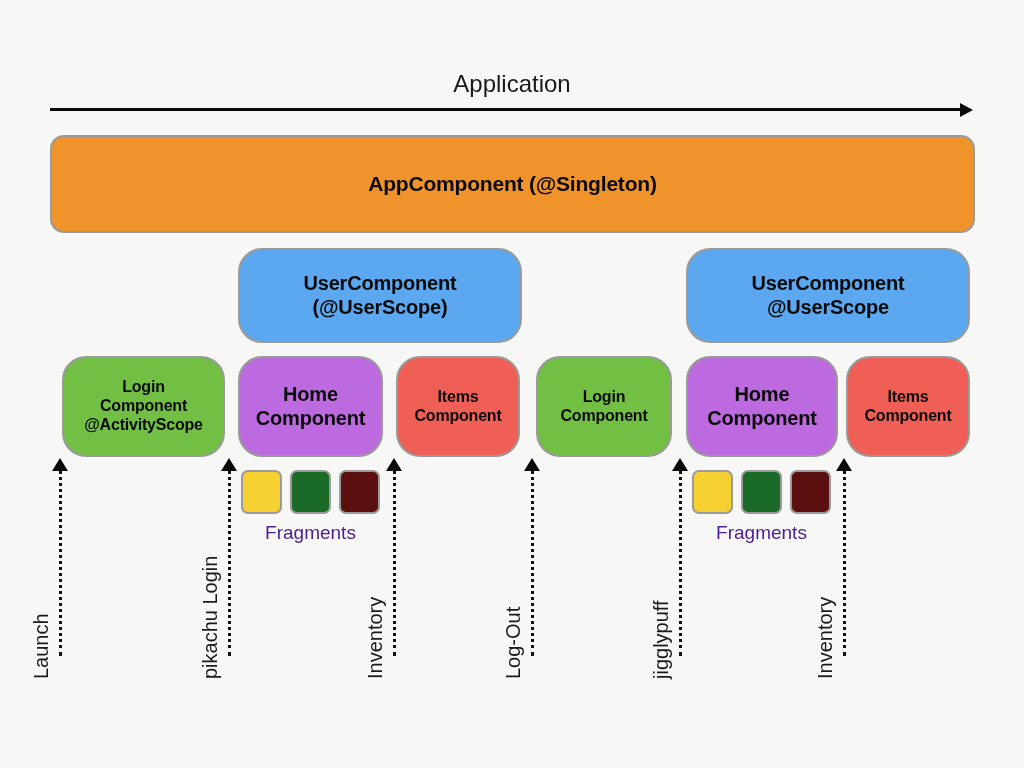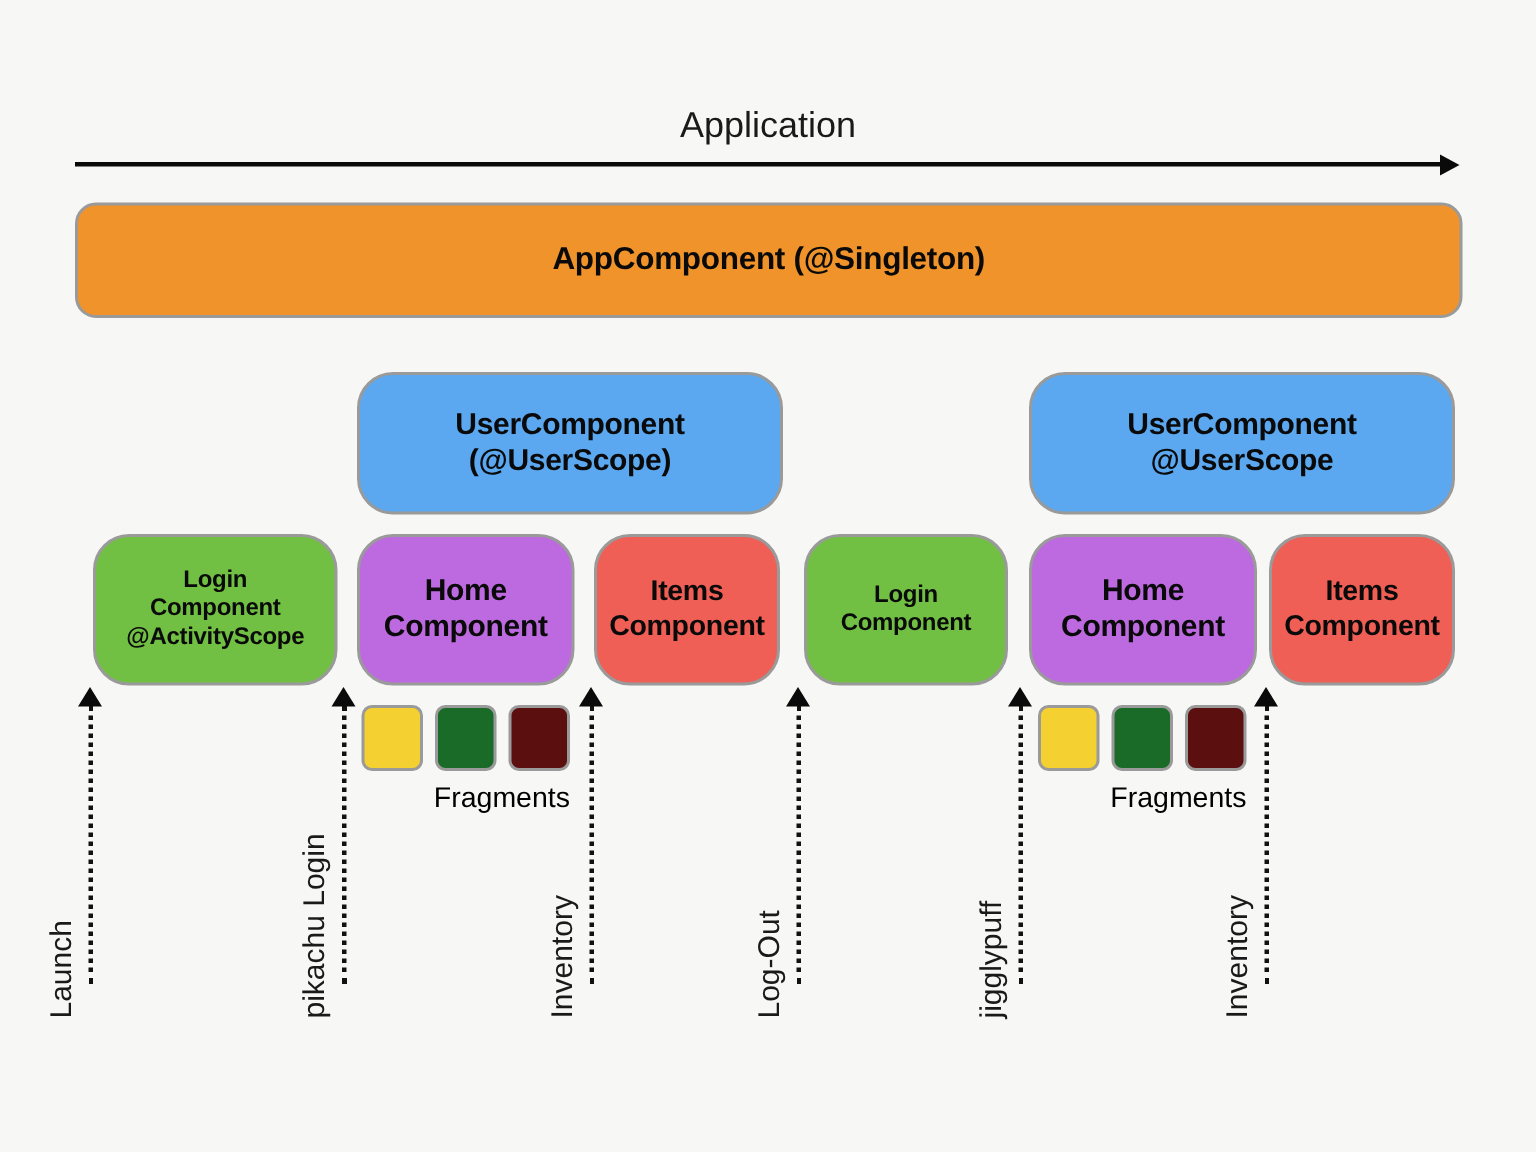--- a/index.html
+++ b/index.html
@@ -40,21 +40,21 @@
     background: #f0932a;
     font-size: 21px;
     border-radius: 14px;
   }
   .box-user {
     background: #5ba8f0;
     font-size: 20px;
   }
   .box-login { background: #71c044; font-size: 16px; }
   .box-home  { background: #bd6ae0; font-size: 20px; }
-  .box-items { background: #ef5f55; font-size: 19px; }
+  .box-items { background: #ef5f55; font-size: 16px; }
 
   .app-title {
     position: absolute;
     font-size: 24px;
     color: #1a1a1a;
     text-align: center;
     font-weight: normal;
   }
   .app-arrow-line {
     position: absolute;
@@ -71,22 +71,22 @@
 
   .frag {
     position: absolute;
     box-sizing: border-box;
     border: 2px solid #9a9a9a;
     border-radius: 7px;
   }
   .frag-label {
     position: absolute;
     font-size: 19px;
-    color: #000000;
-    text-align: right;
+    color: #4c1d95;
+    text-align: center;
     white-space: nowrap;
   }
 
   .ev-line {
     position: absolute;
     width: 0;
     border-left: 3px dotted #111;
   }
   .ev-head {
     position: absolute;
@@ -106,21 +106,21 @@
 </style>
 </head>
 <body>
 
 <div id="canvas">
 
   <div class="app-title" style="left:0px; top:70px; width:1024px;">Application</div>
   <div class="app-arrow-line" style="left:50px; top:108px; width:915px;"></div>
   <div class="app-arrow-head" style="left:960px; top:103px;"></div>
 
-  <div class="box box-app" style="left:50px; top:135px; width:925px; height:77px;">AppComponent (@Singleton)</div>
+  <div class="box box-app" style="left:50px; top:135px; width:925px; height:98px;">AppComponent (@Singleton)</div>
 
   <div class="box box-user" style="left:238px; top:248px; width:284px; height:95px;">UserComponent
 (@UserScope)</div>
   <div class="box box-user" style="left:686px; top:248px; width:284px; height:95px;">UserComponent
 @UserScope</div>
 
   <div class="box box-login" style="left:62px; top:356px; width:163px; height:101px;">Login
 Component
 @ActivityScope</div>
   <div class="box box-home" style="left:238px; top:356px; width:145px; height:101px;">Home

